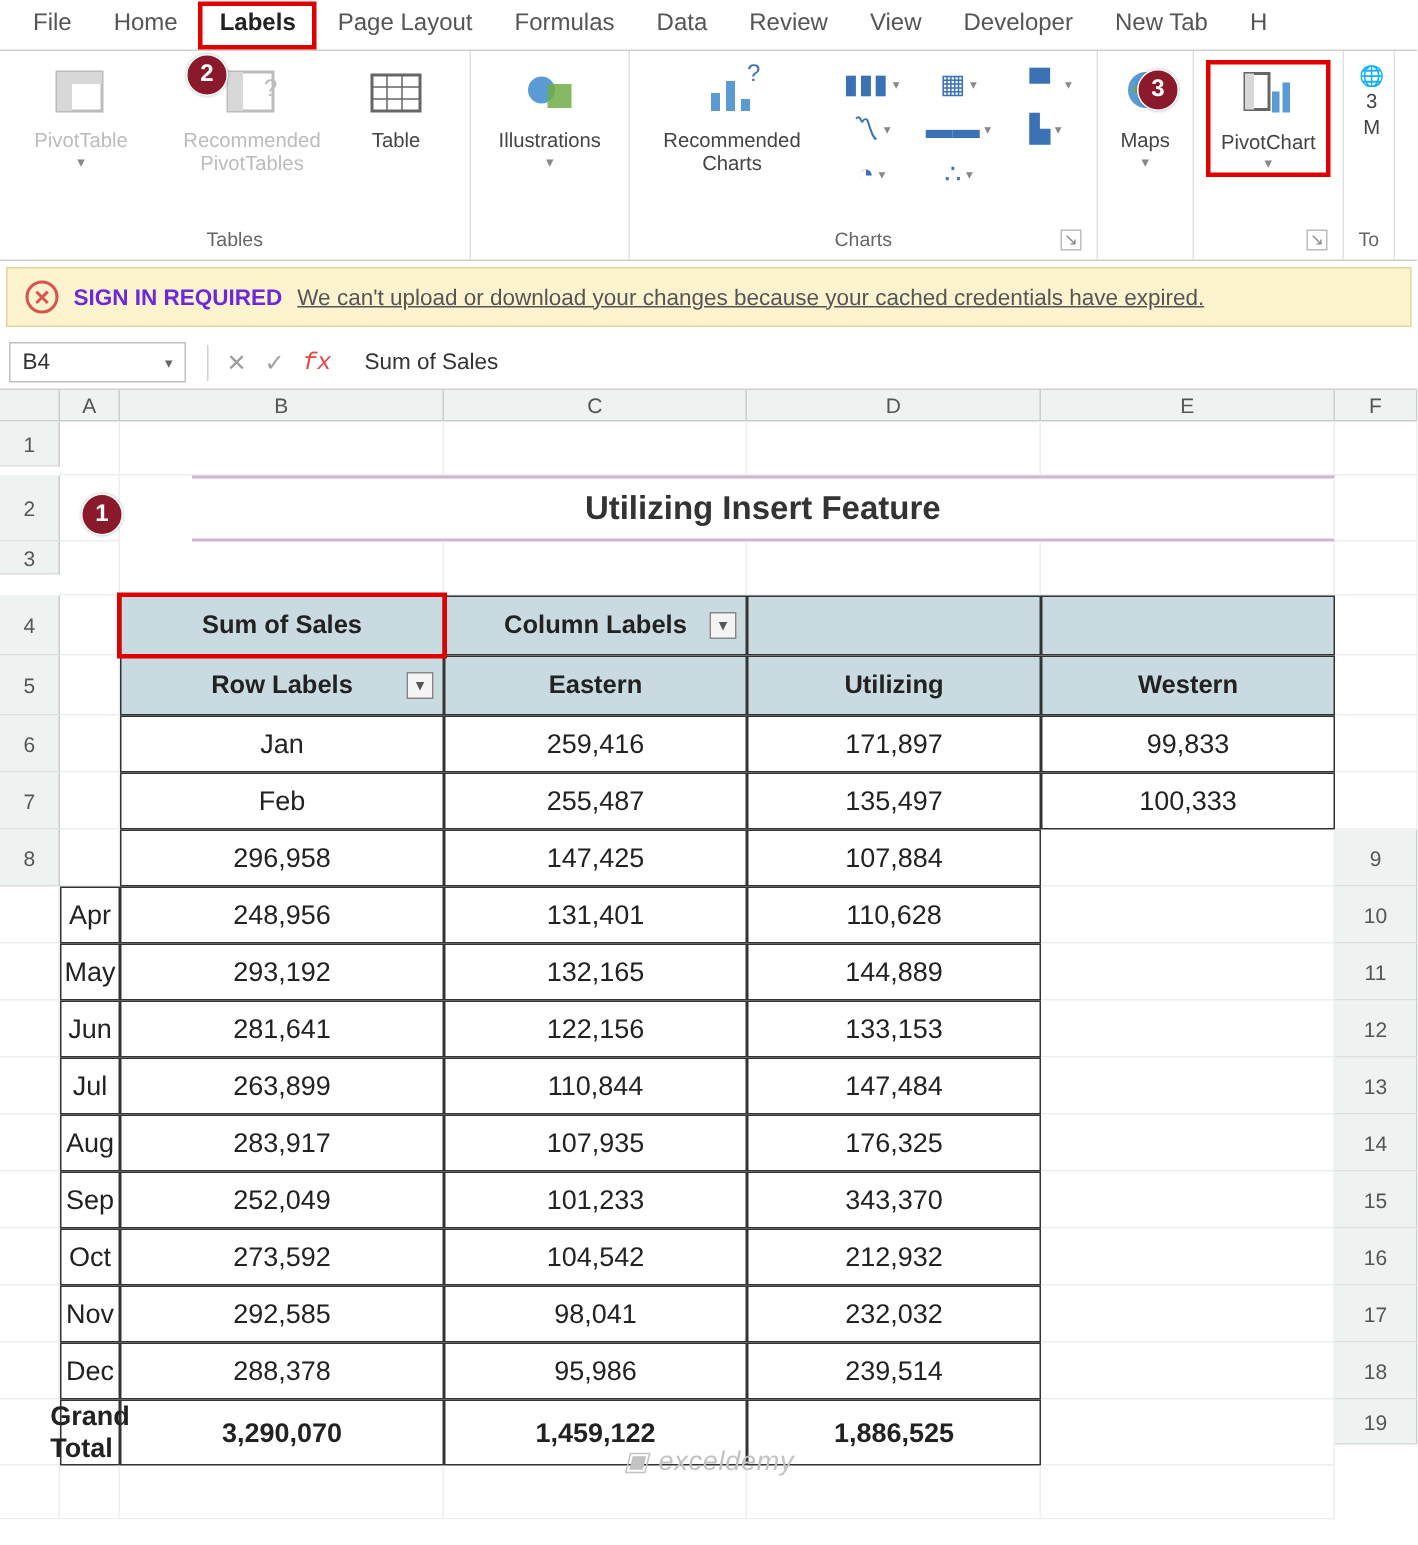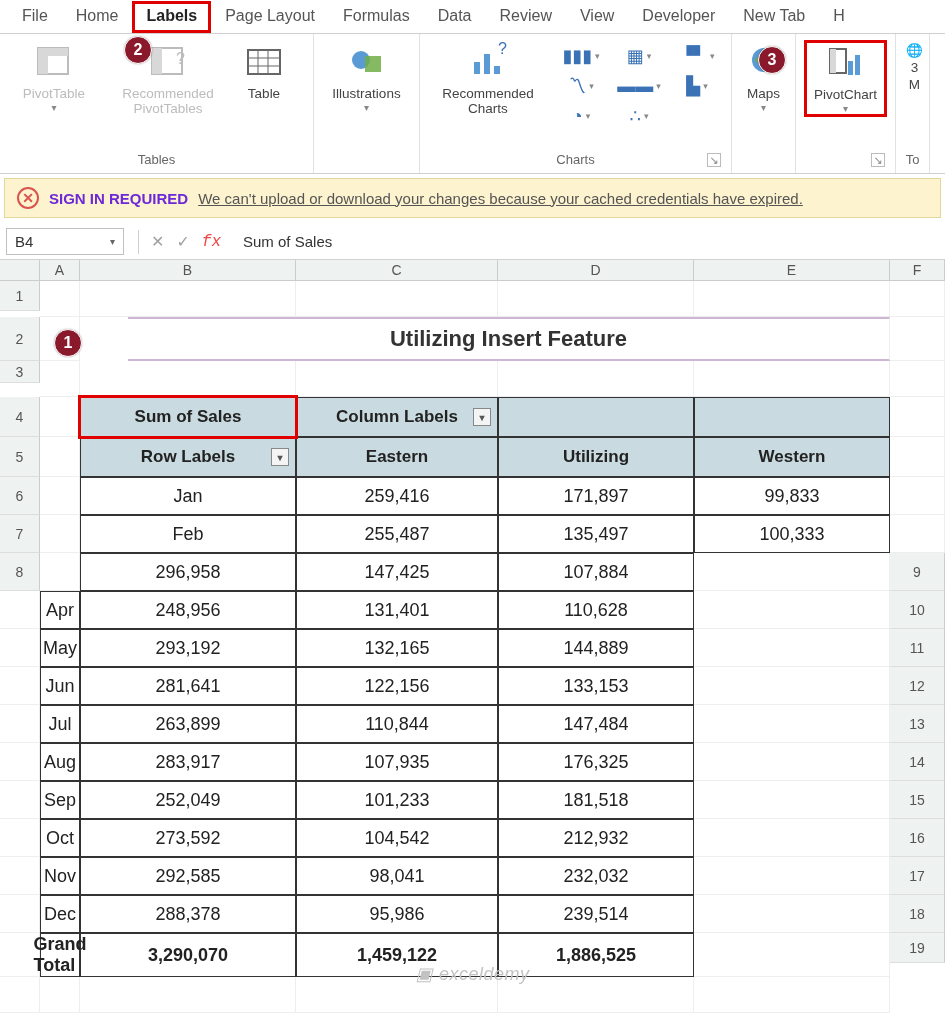--- a/index.html
+++ b/index.html
@@ -565,21 +565,21 @@
       <div class="cell pc">Aug</div>
       <div class="cell pc">283,917</div>
       <div class="cell pc">107,935</div>
       <div class="cell pc">176,325</div>
       <div class="cell blank"></div>
       <div class="rh" style="height:38px">14</div>
       <div class="cell blank"></div>
       <div class="cell pc">Sep</div>
       <div class="cell pc">252,049</div>
       <div class="cell pc">101,233</div>
-      <div class="cell pc">181,518</div>
+      <div class="cell pc">343,370</div>
       <div class="cell blank"></div>
       <div class="rh" style="height:38px">15</div>
       <div class="cell blank"></div>
       <div class="cell pc">Oct</div>
       <div class="cell pc">273,592</div>
       <div class="cell pc">104,542</div>
       <div class="cell pc">212,932</div>
       <div class="cell blank"></div>
       <div class="rh" style="height:38px">16</div>
       <div class="cell blank"></div>

